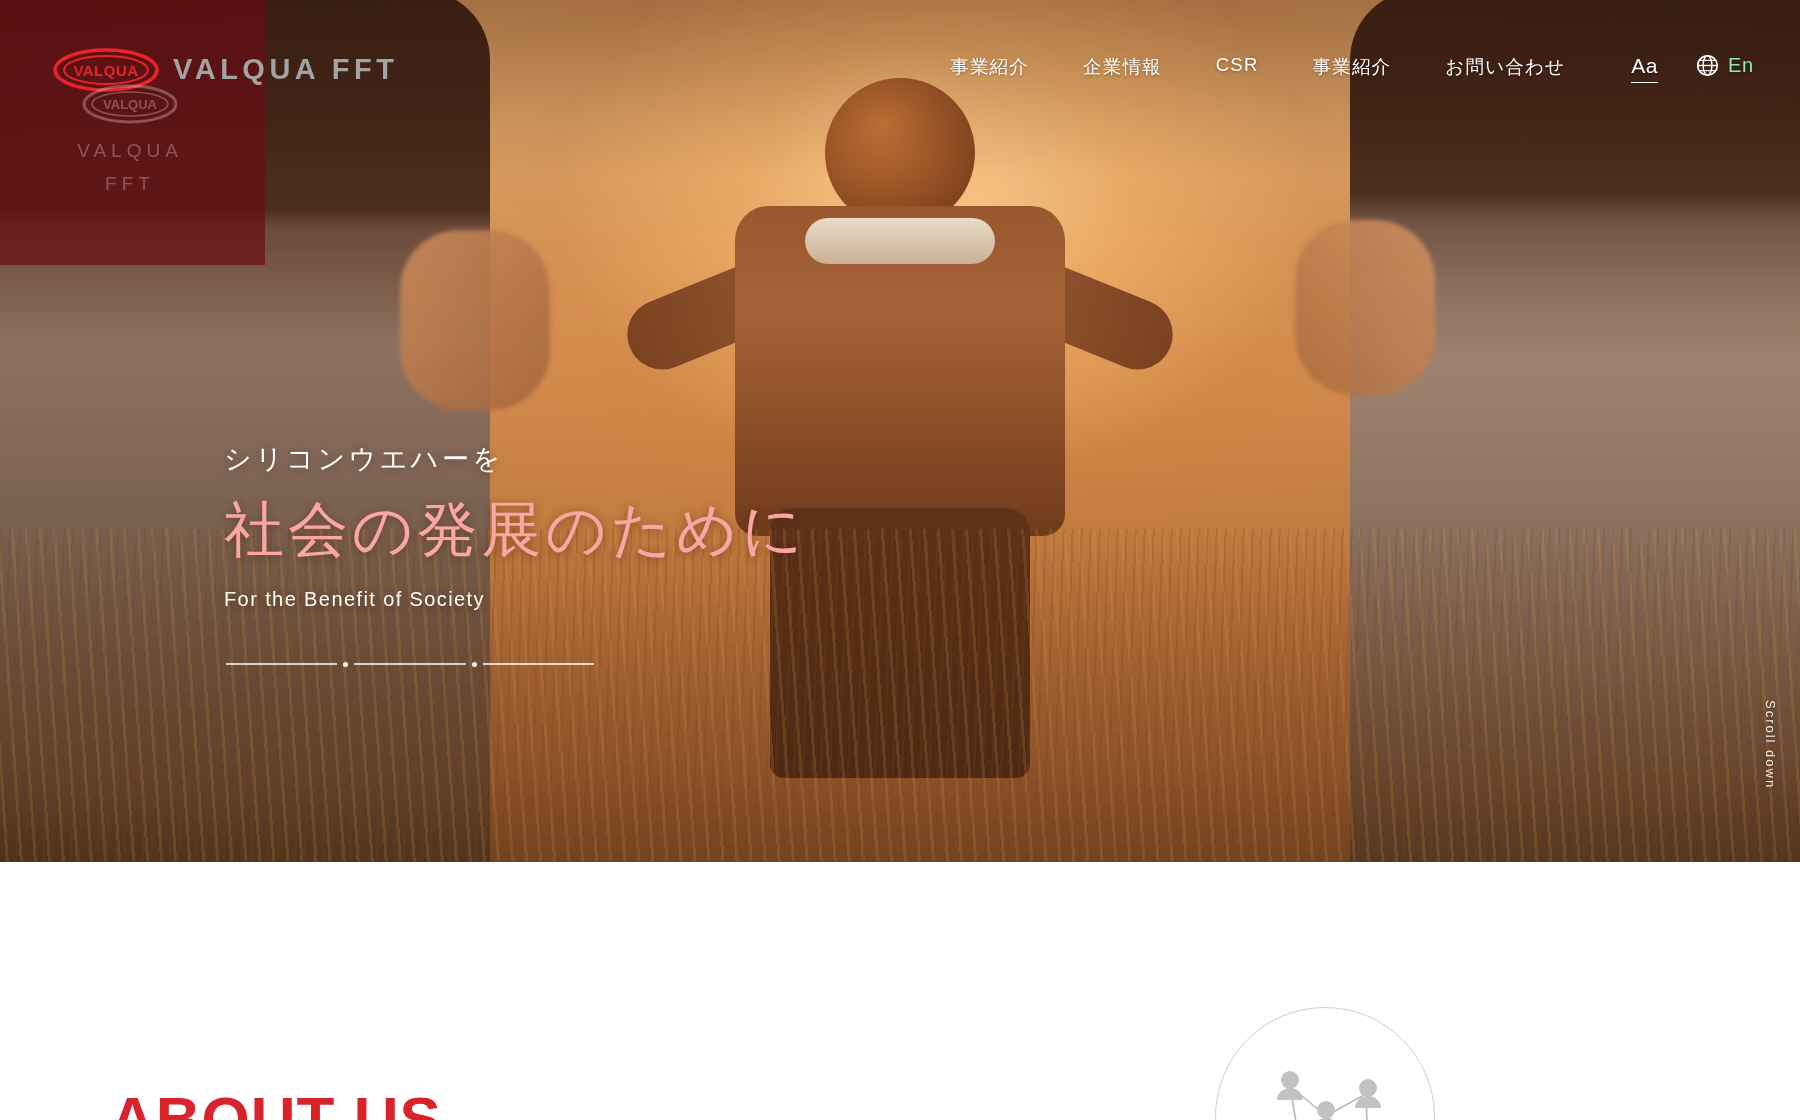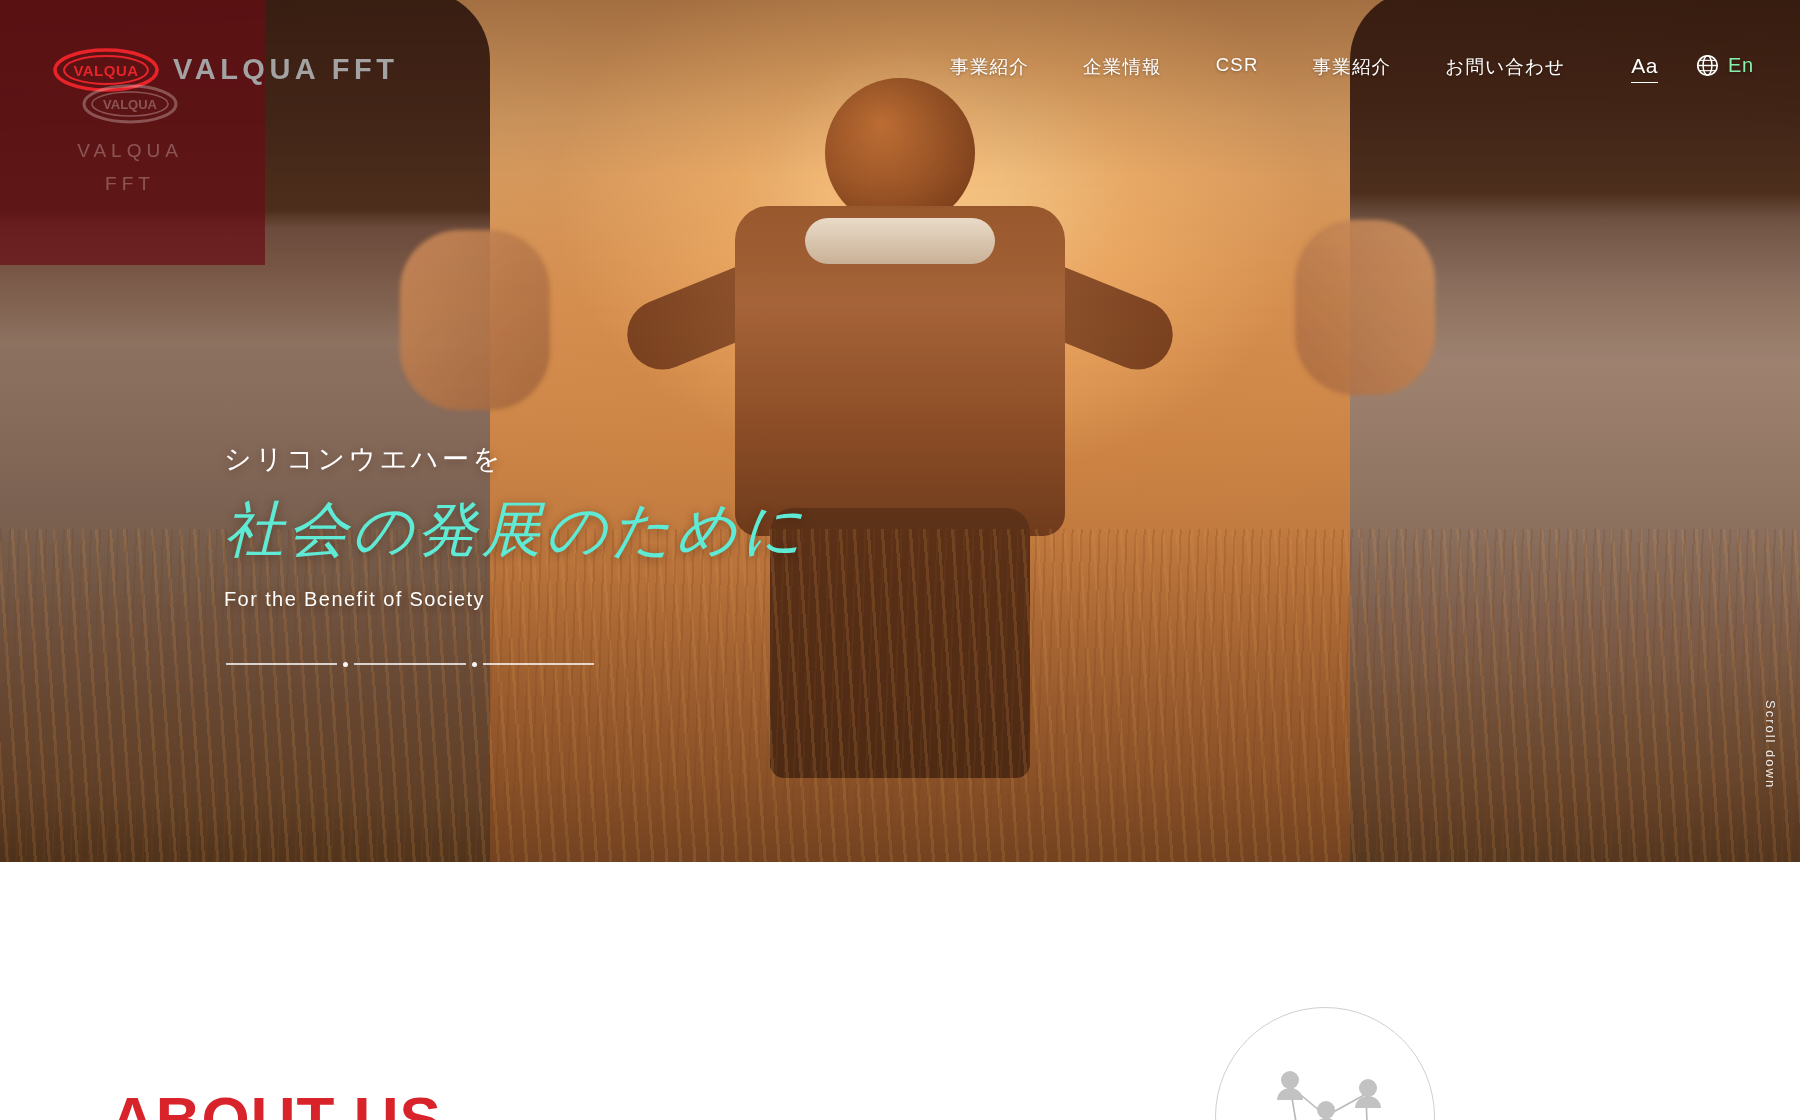--- a/index.html
+++ b/index.html
@@ -181,24 +181,23 @@
     text-shadow: 0 1px 3px rgba(0,0,0,0.35);
   }
 
   
   .hero-copy { position: absolute; left: 224px; top: 441px; z-index: 25; }
   .hero-kicker {
     color: #ffffff; font-size: 27px; letter-spacing: 3.5px; font-weight: 300;
     text-shadow: 0 2px 8px rgba(60,24,8,0.45);
   }
   .hero-head {
-    color: #5eead4; font-size: 60px; letter-spacing: 4px; font-weight: 300;
+    color: #fca5a5; font-size: 60px; letter-spacing: 4px; font-weight: 300;
     margin-top: 18px; line-height: 1.18;
     text-shadow: 0 2px 10px rgba(60,24,8,0.45);
-    font-style: italic;
   }
   .hero-sub {
     color: #ffffff; font-size: 20px; letter-spacing: 1.4px; font-weight: 300;
     margin-top: 22px;
     text-shadow: 0 2px 8px rgba(60,24,8,0.45);
   }
 
   
   .slider-bar {
     position: absolute; left: 226px; top: 657px; width: 368px; height: 14px; z-index: 25;

